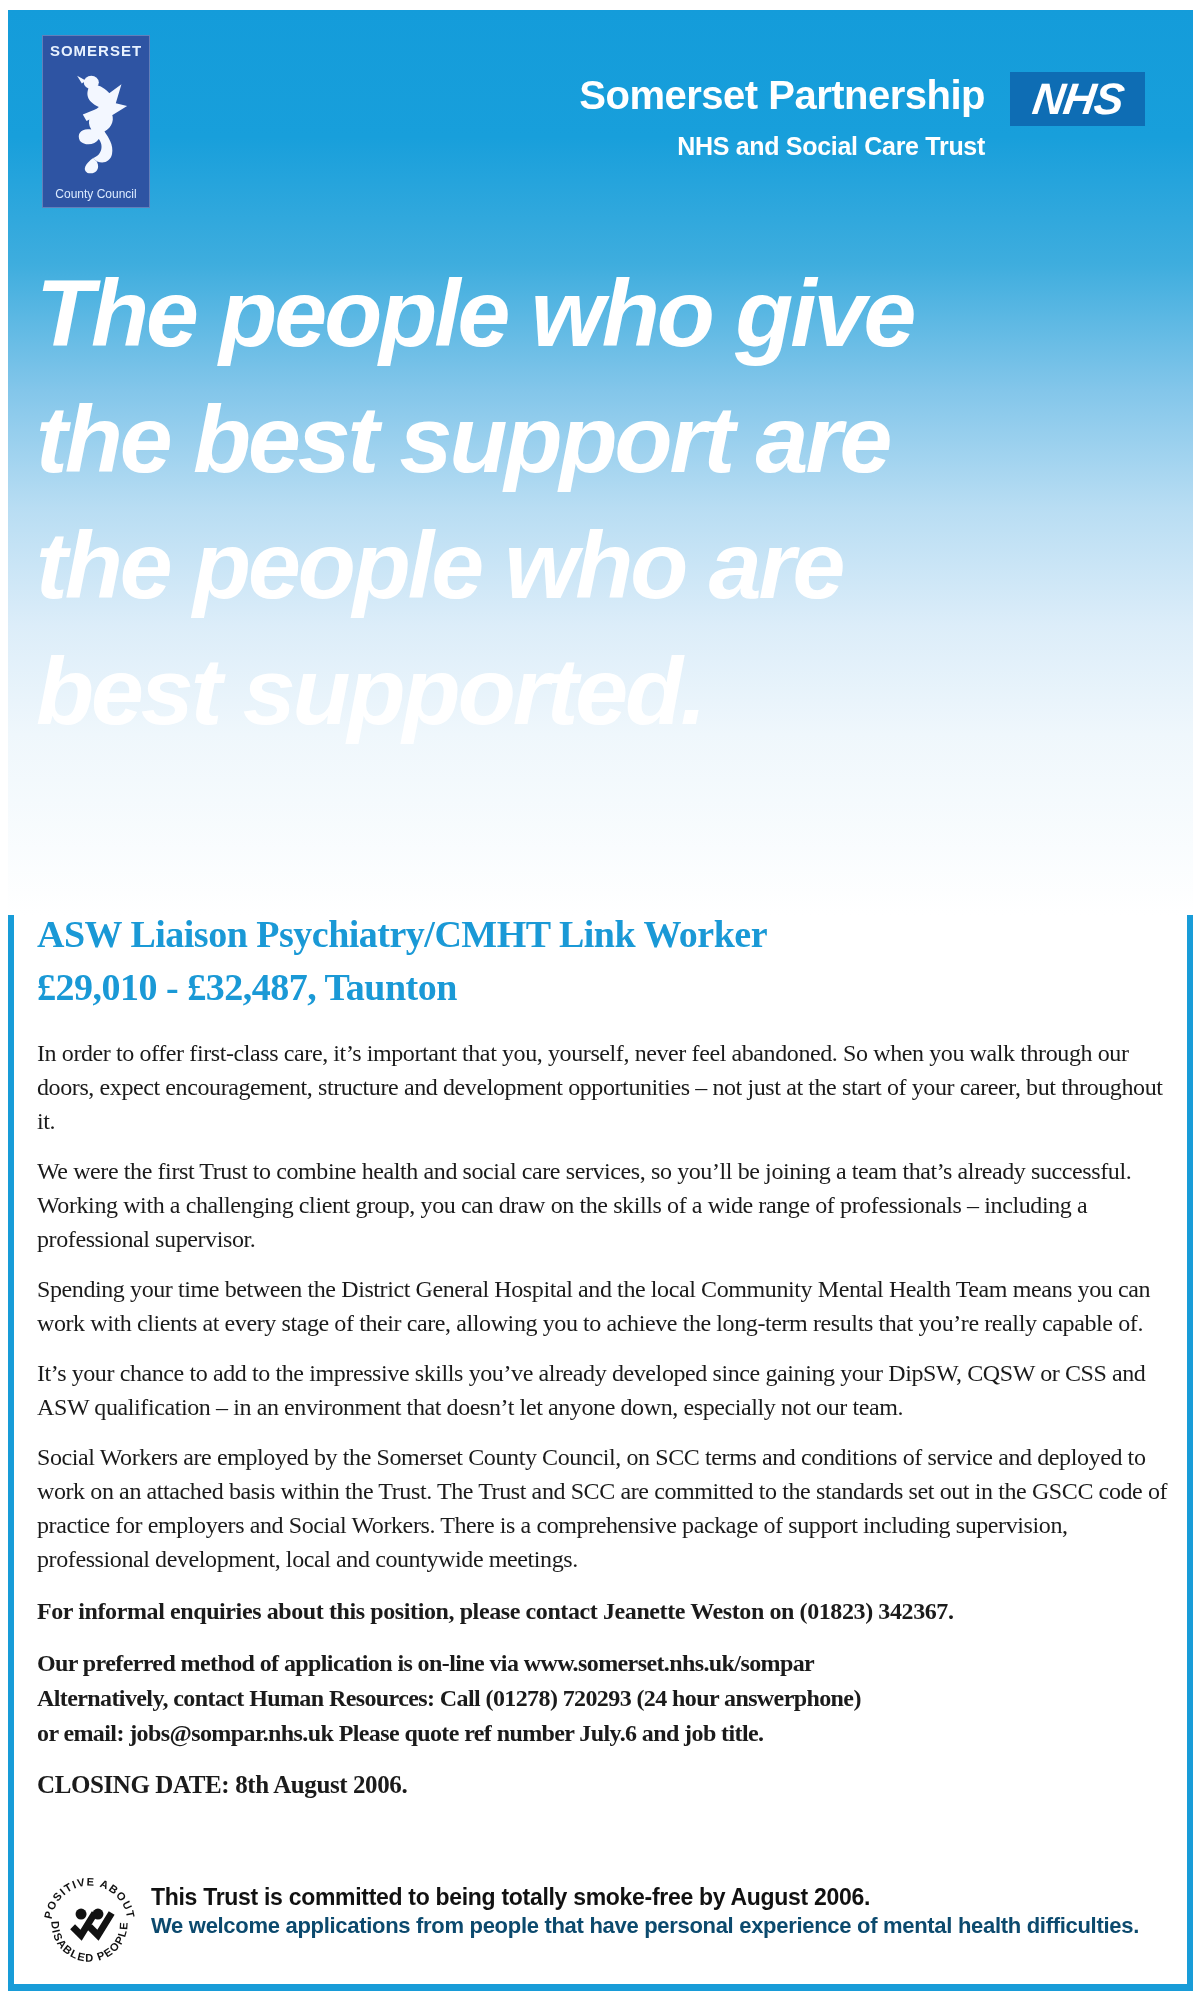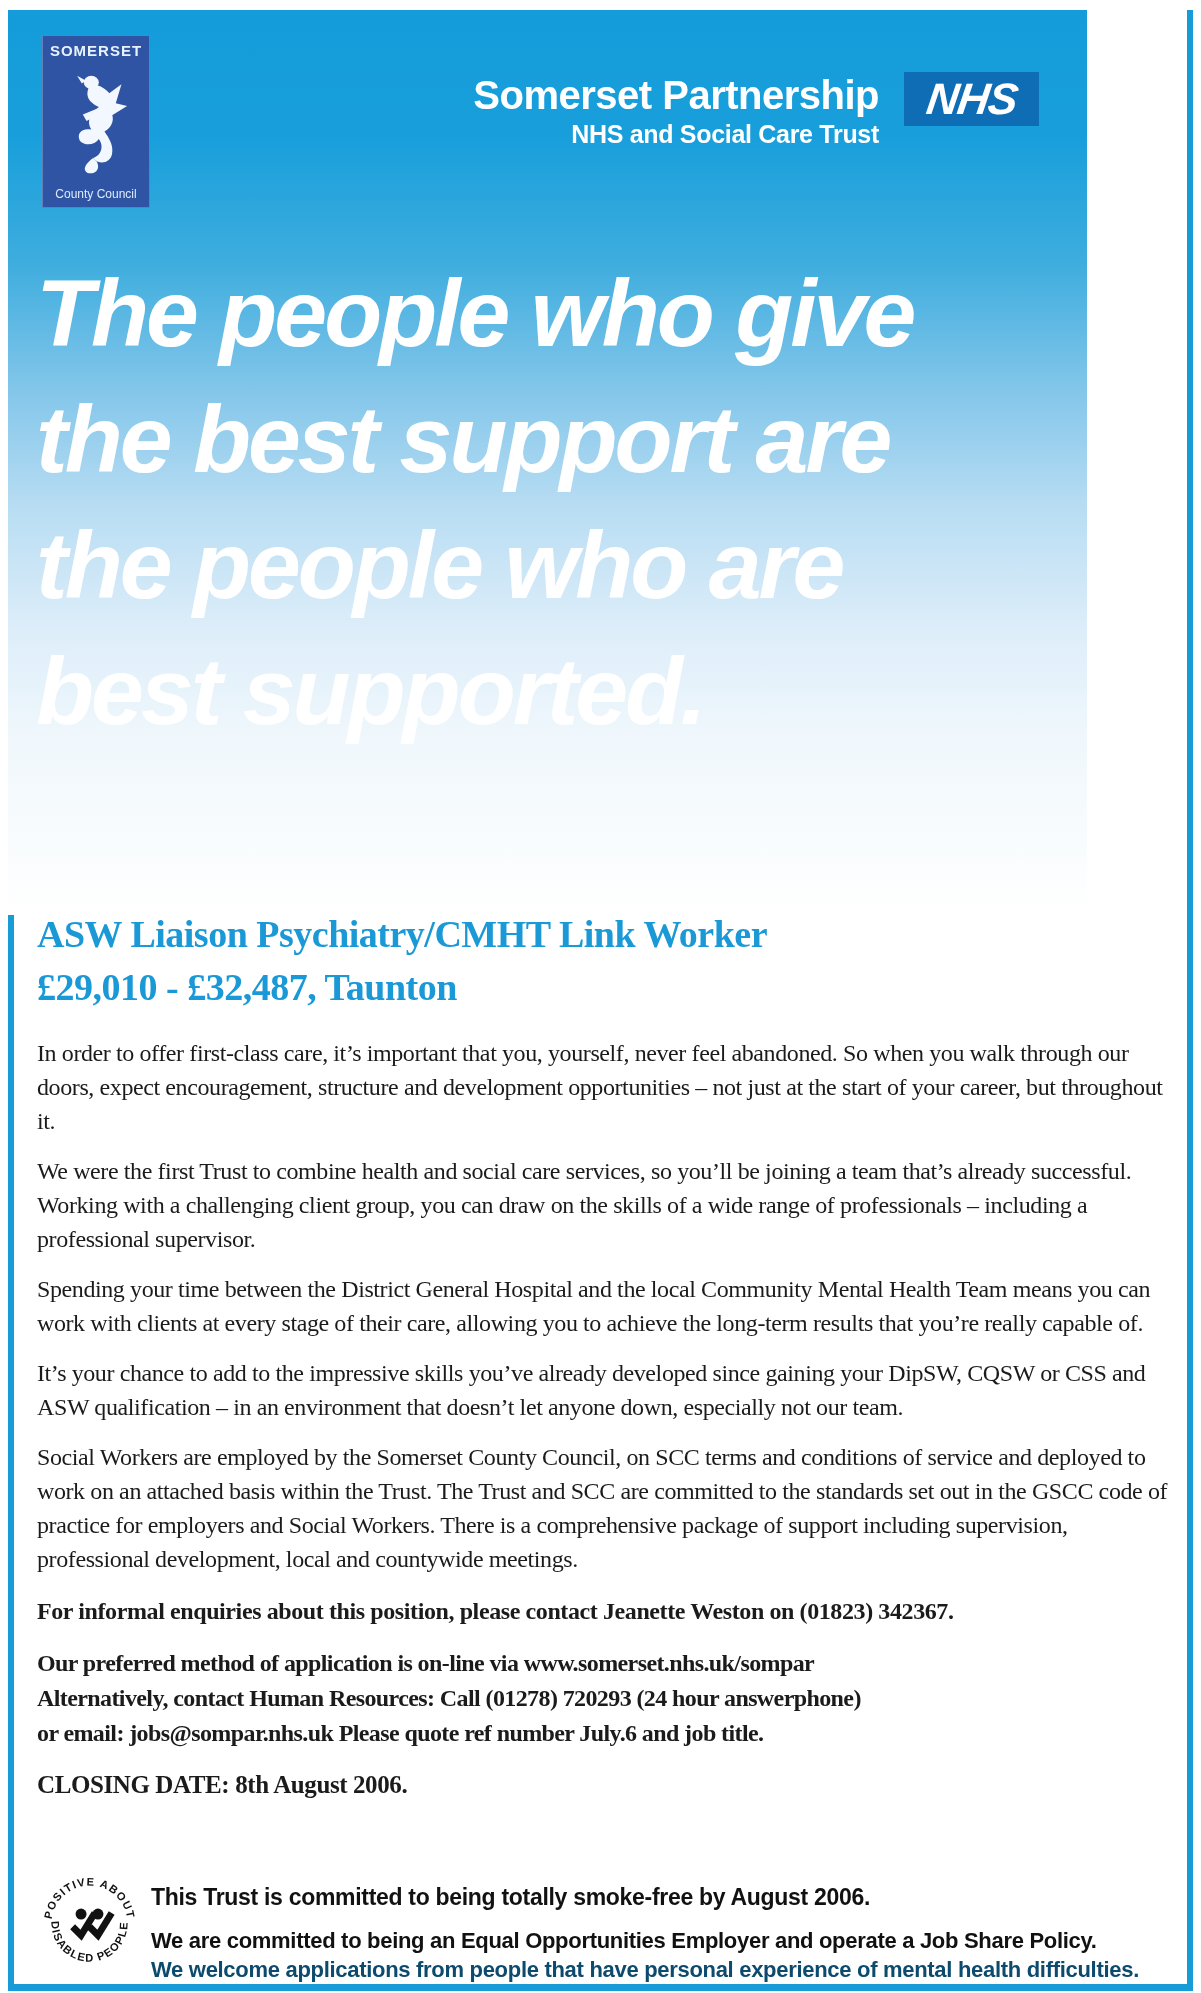--- a/index.html
+++ b/index.html
@@ -11,41 +11,41 @@
     overflow:hidden;
   }
   
   .frame-left,.frame-right{position:absolute;top:10px;width:6px;height:1981px;background:#189cd8;}
   .frame-left{left:8px;}
   .frame-right{left:1187px;}
   .frame-bottom{position:absolute;left:8px;top:1984px;width:1185px;height:7px;background:#189cd8;}
 
   
   .hero{
-    position:absolute;left:8px;top:10px;width:1079px;height:905px;
+    position:absolute;left:8px;top:10px;width:1185px;height:905px;
     background:linear-gradient(180deg,
       #149cda 0%, #189fdb 14%, #3eadde 28%, #83c6ea 42%,
       #b8ddf3 55%, #dcedf9 68%, #eff7fc 80%, #ffffff 100%);
   }
 
   
   .council-logo{
     position:absolute;left:34px;top:25px;width:108px;height:173px;
     background:#2e54a3;
     display:flex;flex-direction:column;align-items:center;justify-content:space-between;
     box-shadow:0 0 0 1px rgba(255,255,255,.25) inset;
   }
   .council-top{color:#e8f2ff;font-weight:bold;font-size:15px;letter-spacing:1px;margin-top:7px;}
   .council-bottom{color:#dcebff;font-weight:normal;font-size:12px;margin-bottom:7px;white-space:nowrap;}
   .council-dragon{flex:1;display:flex;align-items:center;justify-content:center;}
 
   
   .org-block{position:absolute;right:208px;top:62px;text-align:right;color:#ffffff;}
   .org-name{font-size:40px;font-weight:bold;letter-spacing:-0.5px;line-height:46px;}
-  .org-sub{font-size:25px;font-weight:bold;letter-spacing:-0.3px;line-height:32px;margin-top:0;}
+  .org-sub{font-size:25px;font-weight:bold;letter-spacing:-0.3px;line-height:32px;margin-top:12px;}
 
   
   .nhs-box{
     position:absolute;right:48px;top:62px;width:135px;height:54px;
     background:#0e6db4;display:flex;align-items:center;justify-content:center;
   }
   .nhs-box span{
     color:#ffffff;font-weight:bold;font-style:italic;font-size:44px;
     transform:skewX(-8deg);letter-spacing:-1px;line-height:1;
   }
@@ -158,18 +158,17 @@
       </text>
       <g>
         <circle cx="37" cy="38" r="5.2" fill="#111111"></circle>
         <circle cx="53" cy="38" r="5.2" fill="#111111"></circle>
         <path d="M29,50 L37,58 L50,37" fill="none" stroke="#111111" stroke-width="6.5"></path>
         <path d="M45,50 L53,58 L66,37" fill="none" stroke="#111111" stroke-width="6.5"></path>
       </g>
     </svg>
     <div class="footer-text">
       <div class="smoke-free">This Trust is committed to being totally smoke-free by August 2006.</div>
-      <div class="equal-opps">We are committed to being an Equal Opportunities Employer and operate a Job Share Policy.</div>
       <div class="welcome">We welcome applications from people that have personal experience of mental health difficulties.</div>
     </div>
   </div>
 
 </div>
 
 </body></html>

